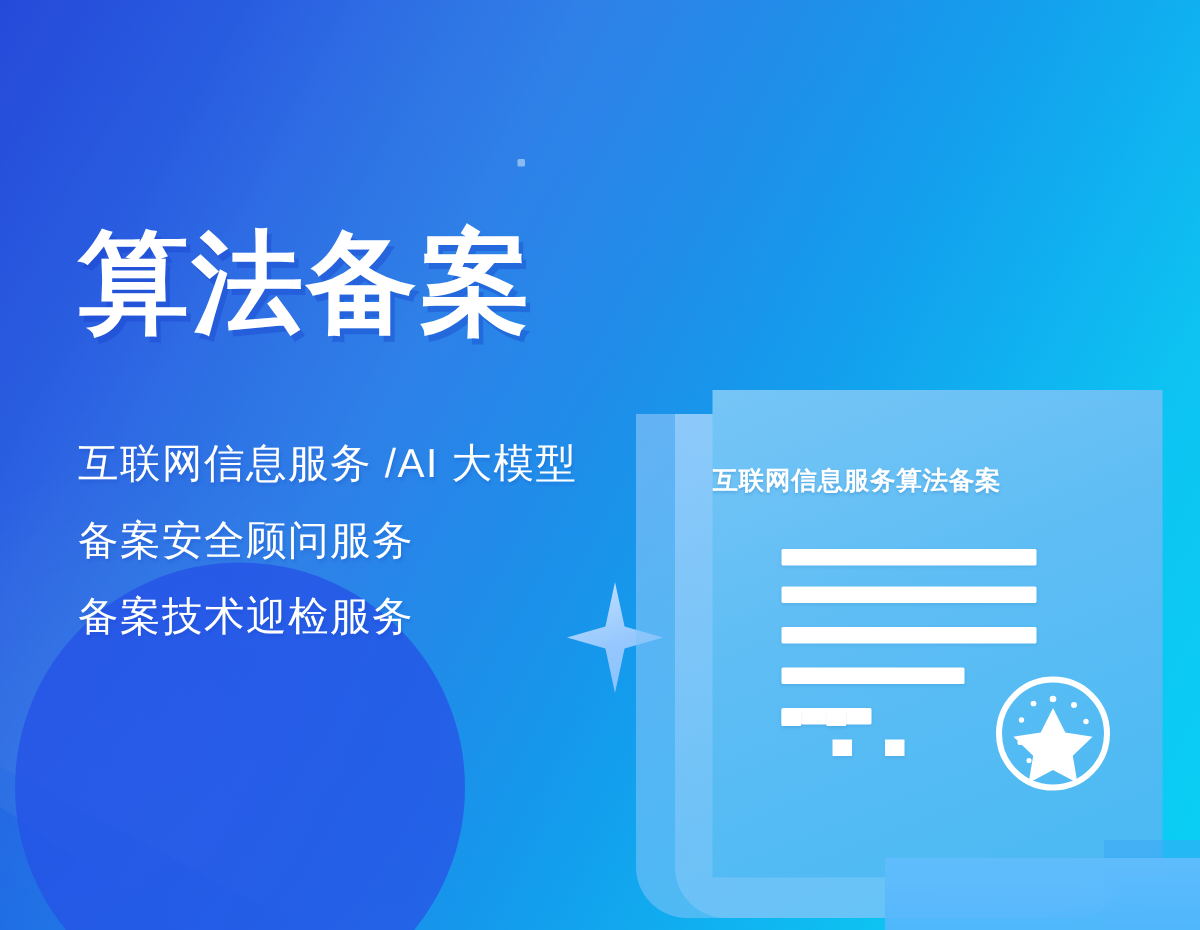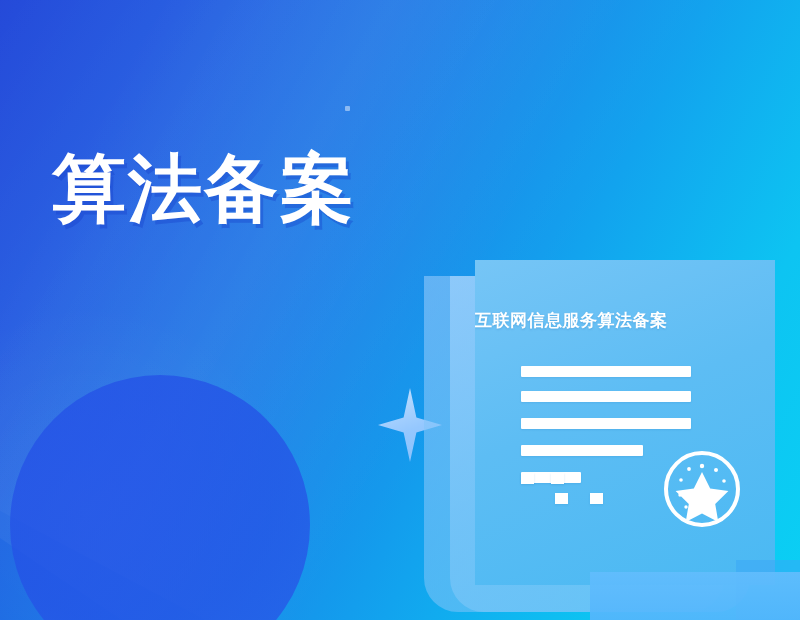--- a/index.html
+++ b/index.html
@@ -177,20 +177,25 @@
 <div class="stage">
 
   <div class="sheen"></div>
   <div class="sheen2"></div>
   <div class="blob-soft"></div>
   <div class="blob"></div>
   <div class="speck"></div>
 
   <div class="headline">算法备案</div>
 
+  <div class="sublist">
+    <div class="subline">互联网信息服务 /AI 大模型</div>
+    <div class="subline">备案安全顾问服务</div>
+    <div class="subline">备案技术迎检服务</div>
+  </div>
 
   <div class="sparkle"></div>
 
   <div class="cards">
 
     <div class="card-back2"></div>
     <div class="card-back1"></div>
 
     <div class="card-main">
 

